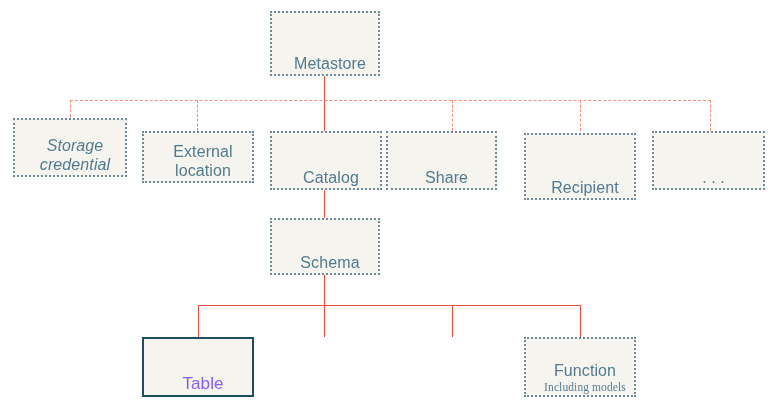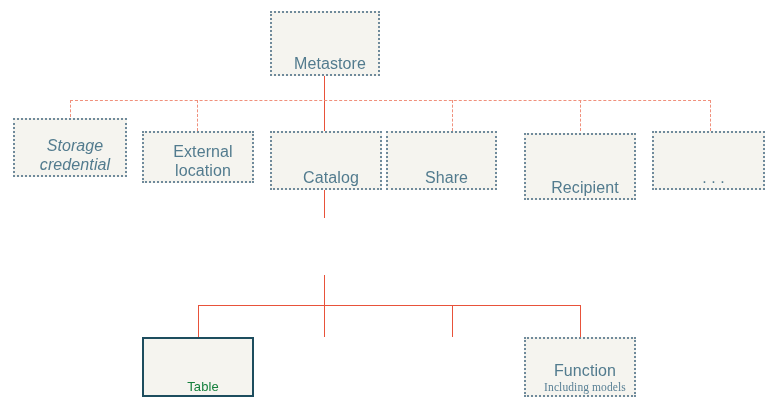--- a/index.html
+++ b/index.html
@@ -44,22 +44,22 @@
   .node .sublabel {
     display: block;
     font-size: 11.5px;
     line-height: 1.2;
     margin-top: 1px;
     color: #5a8196;
     font-family: Liberation Serif, serif;
   }
   .node.selected {
     border: 2px solid #1d4d5e;
-    color: #15803d;
-    font-size: 13px;
+    color: #8b5cf6;
+    font-size: 17px;
   }
 
   
   .edge {
     position: absolute;
     z-index: 1;
   }
   .edge.v {            
     width: 0;
     border-left-width: 1.6px;
@@ -128,20 +128,23 @@
   </div>
 
   <div class="node" style="left:524px; top:133px; width:112px; height:67px;">
     <span class="label">Recipient</span>
   </div>
 
   <div class="node" style="left:652px; top:131px; width:113px; height:59px;">
     <span class="label">. . .</span>
   </div>
 
+  <div class="node" style="left:270px; top:218px; width:110px; height:57px;">
+    <span class="label">Schema</span>
+  </div>
 
   <div class="node selected" style="left:142px; top:337px; width:112px; height:60px;">
     <span class="label">Table</span>
   </div>
 
 
 
   <div class="node" style="left:524px; top:337px; width:112px; height:60px;">
     <span class="label">Function</span>
     <span class="sublabel">Including

